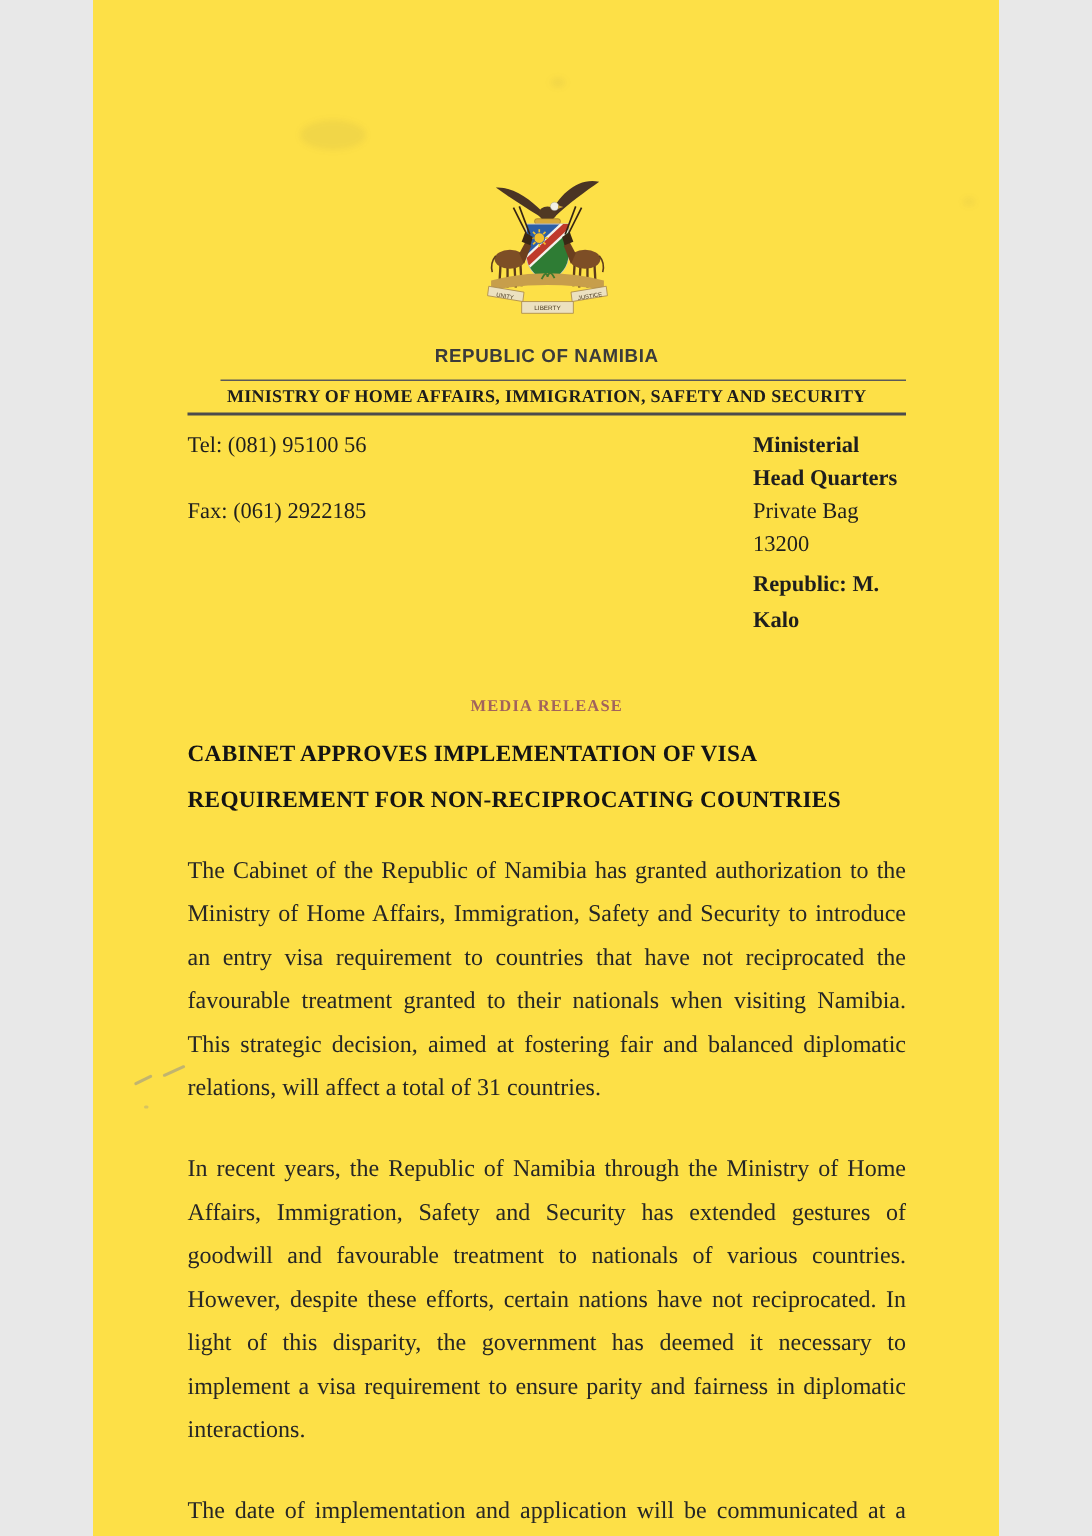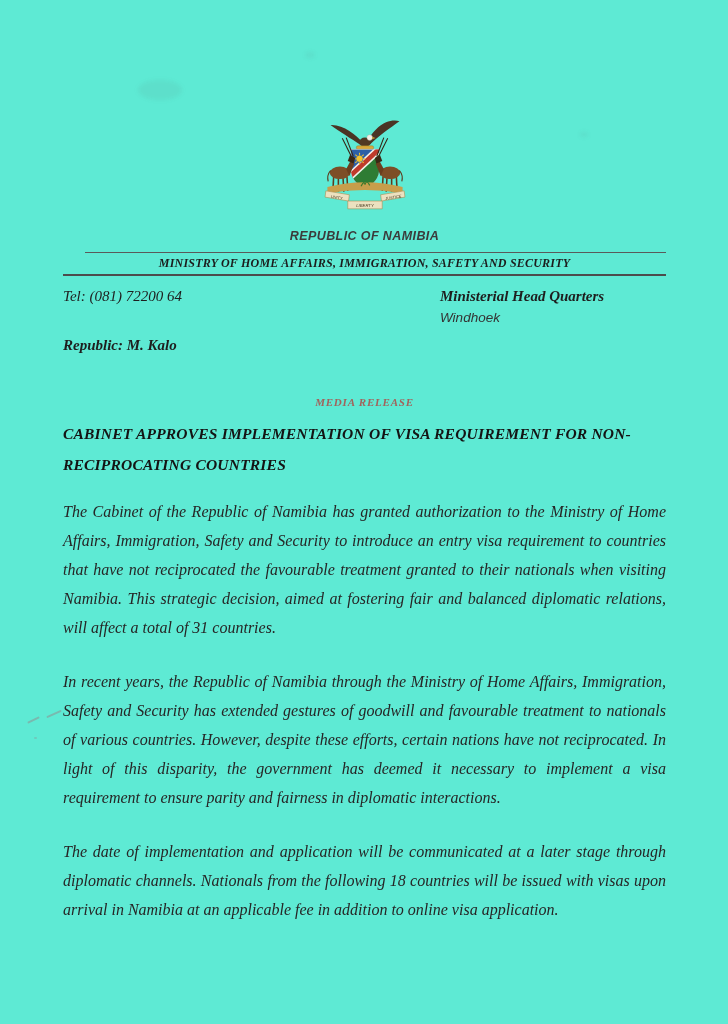--- a/index.html
+++ b/index.html
@@ -1,24 +1,23 @@
 <!DOCTYPE html>
 <html><head>
 <meta charset="utf-8">
 <style>
   html, body { margin:0; padding:0; background:#e8e8e8; }
   .page {
     position:relative;
-    width:728px; height:1024px;
+    width:604px; height:1024px;
     margin:0 auto;
-    background:#5eead4;
+    background:#fde047;
     overflow:hidden;
     font-family:"Liberation Serif", serif;
     color:#232323;
-    font-style:italic;
   }
   .content { padding:0 62px 0 63px; }
 
   
   .smudge { position:absolute; background:rgba(90,90,90,0.07); border-radius:50%; filter:blur(2px); }
   .smudge.s1 { left:138px; top:80px; width:44px; height:20px; }
   .smudge.s2 { left:305px; top:52px; width:10px; height:6px; }
   .smudge.s3 { left:580px; top:132px; width:8px; height:5px; }
   .pen-mark { position:absolute; background:#8f8f8f; border-radius:2px; opacity:0.55; }
   .pen-mark.m1 { left:27px; top:719px; width:13px; height:2px; transform:rotate(-26deg); }
@@ -149,26 +148,27 @@
       </svg>
     </div>
 
     <div class="republic">REPUBLIC OF NAMIBIA</div>
 
     <div class="rule-top"></div>
     <div class="ministry">MINISTRY OF HOME AFFAIRS, IMMIGRATION, SAFETY AND SECURITY</div>
     <div class="rule-bottom"></div>
 
     <div class="contact">
-      <div>Tel: (081) 72200 64</div>
+      <div>Tel: (081) 95100 56</div>
       <div class="bold">Ministerial Head Quarters</div>
 
+      <div>Fax: (061) 2922185</div>
+      <div>Private Bag 13200</div>
 
       <div></div>
-      <div class="city">Windhoek</div>
 
       <div class="bold row4">Republic: M. Kalo</div>
     </div>
 
     <div class="media-release">MEDIA RELEASE</div>
 
     <div class="release-title">CABINET APPROVES IMPLEMENTATION OF VISA REQUIREMENT FOR NON-RECIPROCATING COUNTRIES</div>
 
     <p class="body-par">The Cabinet of the Republic of Namibia has granted authorization to the Ministry of Home Affairs, Immigration, Safety and Security to introduce an entry visa requirement to countries that have not reciprocated the favourable treatment granted to their nationals when visiting Namibia. This strategic decision, aimed at fostering fair and balanced diplomatic relations, will affect a total of 31 countries.</p>
     <p class="body-par">In recent years, the Republic of Namibia through the Ministry of Home Affairs, Immigration, Safety and Security has extended gestures of goodwill and favourable treatment to nationals of various countries. However, despite these efforts, certain nations have not reciprocated. In light of this disparity, the government has deemed it necessary to implement a visa requirement to ensure parity and fairness in diplomatic interactions.</p>

